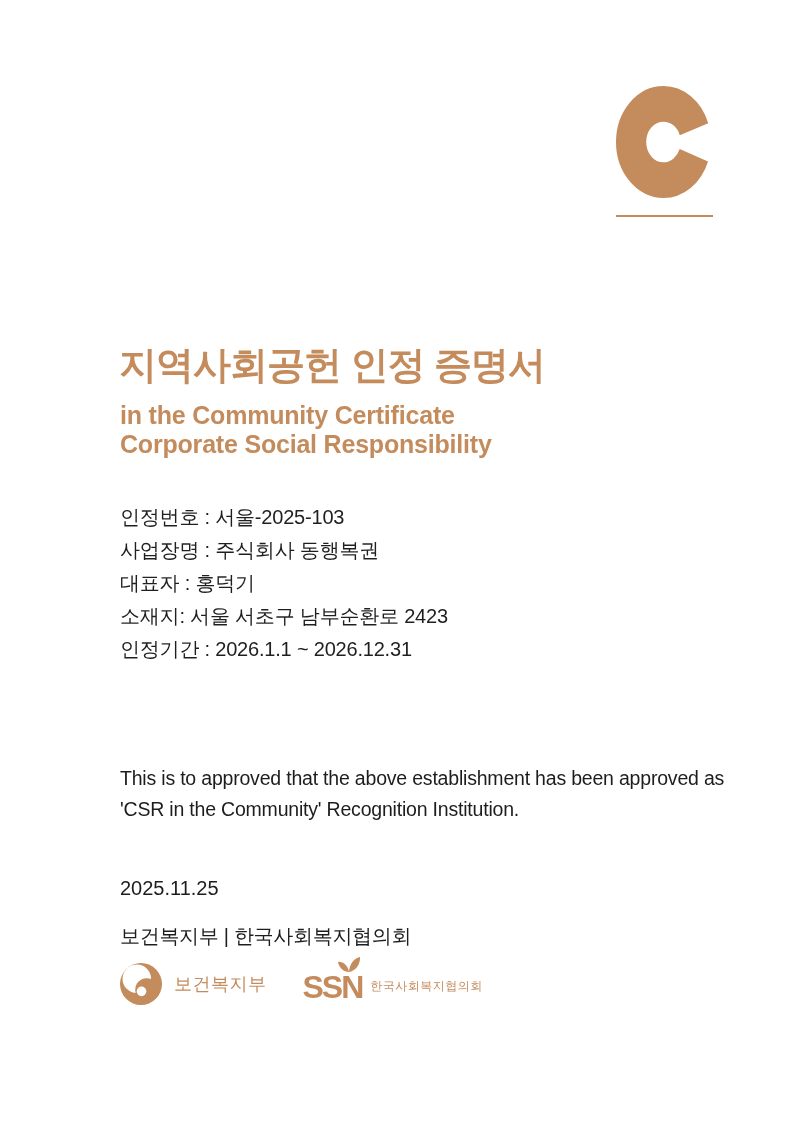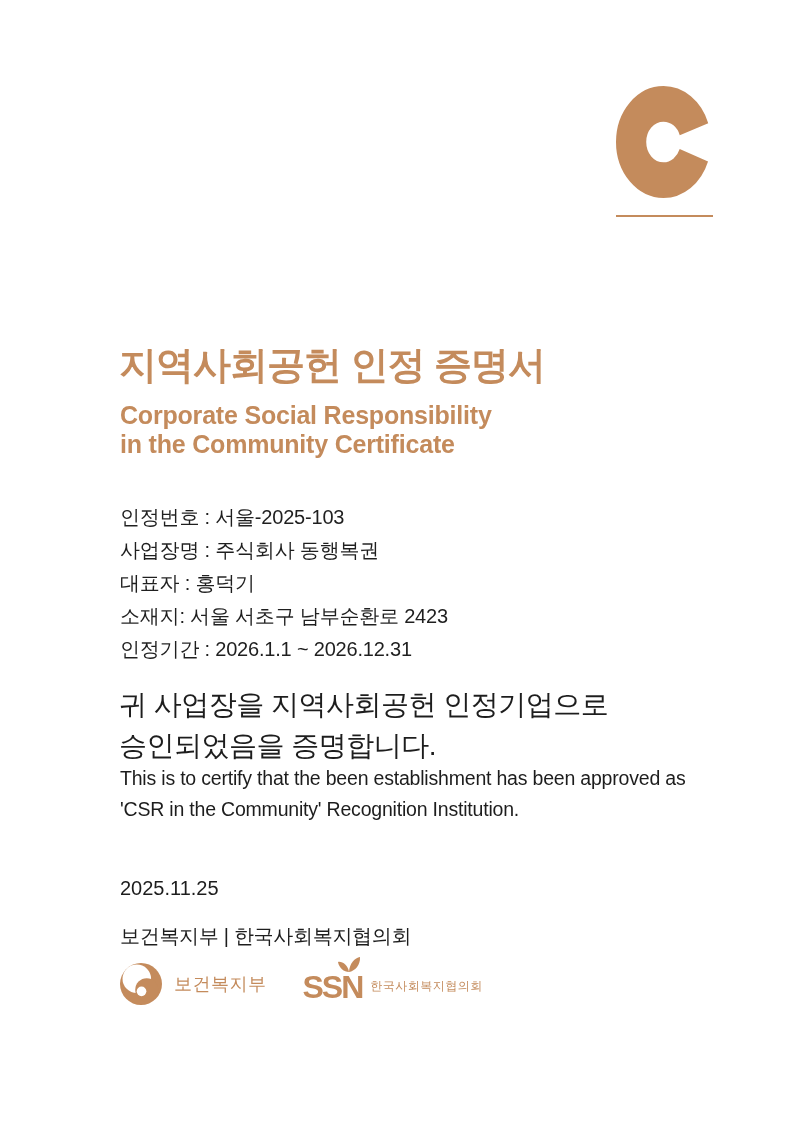--- a/index.html
+++ b/index.html
@@ -165,38 +165,34 @@
 
   <div class="emblem-block">
     <svg class="emblem-c" width="95" height="112" viewBox="0 0 110 110" preserveAspectRatio="none">
       <circle cx="55" cy="55" r="37.5" fill="none" stroke="#c48b5c" stroke-width="35" stroke-dasharray="0 13.3 209.1 13.2"></circle>
     </svg>
     <div class="emblem-divider"></div>
   </div>
 
   <h1 class="cert-title">지역사회공헌 인정 증명서</h1>
   <div class="cert-subtitle">
+    <div>in the Community Certificate</div>
     <div>Corporate Social Responsibility</div>
-    <div>in the Community Certificate</div>
   </div>
 
   <div class="details">
     <div>인정번호 : 서울-2025-103</div>
     <div>사업장명 : 주식회사 동행복권</div>
     <div>대표자 : 홍덕기</div>
     <div>소재지: 서울 서초구 남부순환로 2423</div>
     <div>인정기간 : 2026.1.1 ~ 2026.12.31</div>
   </div>
 
-  <div class="statement-ko">
-    <div>귀 사업장을 지역사회공헌 인정기업으로</div>
-    <div>승인되었음을 증명합니다.</div>
-  </div>
   <div class="statement-en">
-    <div>This is to certify that the been establishment has been approved as</div>
+    <div>This is to approved that the above establishment has been approved as</div>
     <div>'CSR in the Community' Recognition Institution.</div>
   </div>
 
   <div class="issue-date">2025.11.25</div>
   <div class="issuer">보건복지부 | 한국사회복지협의회</div>
 
   <div class="footer-logos">
 
     <div class="mohw-logo">
       <svg width="42" height="42" viewBox="0 0 40 40">

